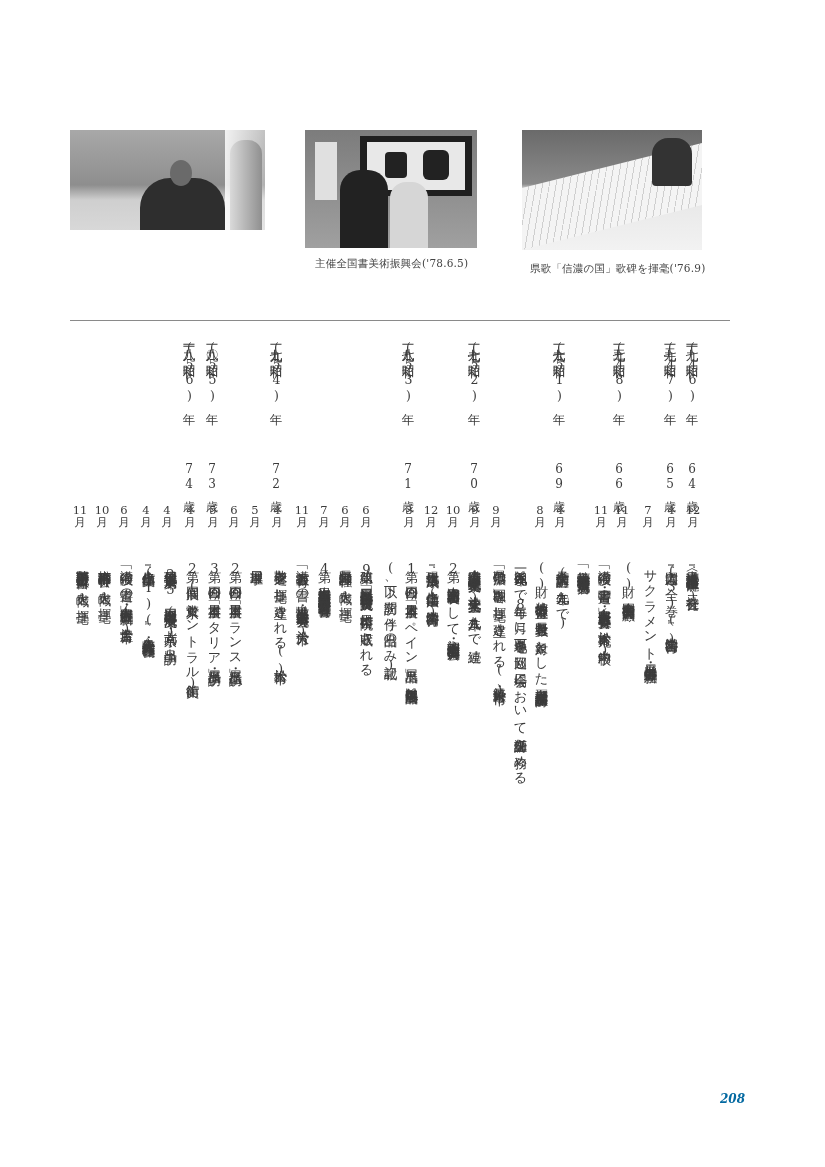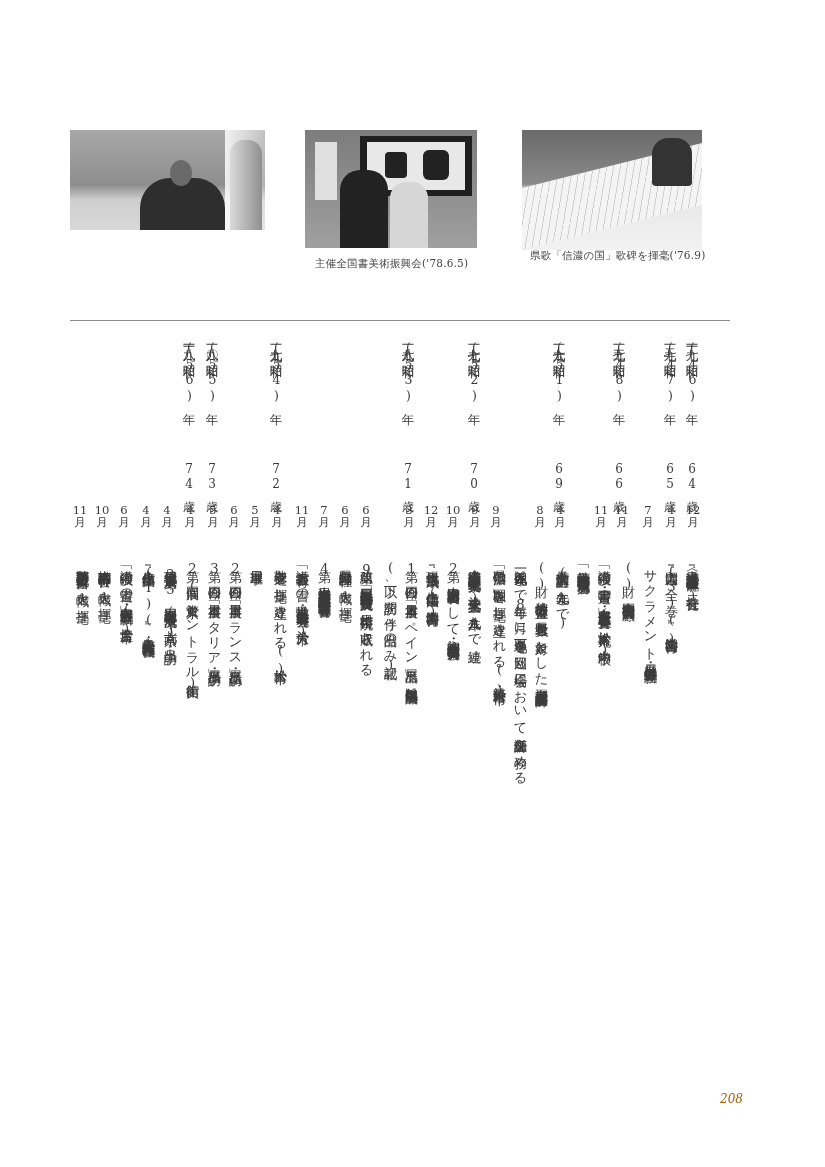--- a/index.html
+++ b/index.html
@@ -9,21 +9,21 @@
            filter:grayscale(1); overflow:hidden; }
   .photo .shade { position:absolute; }
   .caption { position:absolute; font-size:10.5px; color:#444; white-space:nowrap; letter-spacing:0.2px; }
   .rule { position:absolute; left:70px; top:320px; width:660px; height:1px; background:#8a8a8a; }
   .col { position:absolute; writing-mode:vertical-rl; text-orientation:upright;
          font-size:13.2px; line-height:16px; letter-spacing:0.6px; white-space:nowrap; color:#3b3b3b; }
   .year { font-size:12.5px; letter-spacing:0.5px; }
   .age { font-size:12px; }
   .month { position:absolute; font-size:11.5px; line-height:12px; text-align:center; width:18px; color:#3b3b3b; }
   .month span { display:block; }
-  .pagenum { position:absolute; left:720px; top:1092px; font-style:italic; font-size:12px; color:#a16207; }
+  .pagenum { position:absolute; left:720px; top:1092px; font-style:italic; font-size:12px; color:#0369a1;font-weight:bold; }
 </style>
 </head>
 <body>
 
 <div class="photo" style="left:70px;top:130px;width:195px;height:100px;background:linear-gradient(180deg,#a8a8a8 0%,#8e8e8e 55%,#cfcfcf 70%,#d8d8d8 100%);">
   <div class="shade" style="left:70px;top:48px;width:85px;height:55px;background:#2e2e2e;border-radius:30px 30px 0 0;"></div>
   <div class="shade" style="left:100px;top:30px;width:22px;height:26px;background:#6a6a6a;border-radius:50%;"></div>
   <div class="shade" style="left:160px;top:10px;width:32px;height:92px;background:#555;border-radius:14px 14px 0 0;"></div>
   <div class="shade" style="left:155px;top:0;width:40px;height:100px;background:linear-gradient(90deg,rgba(255,255,255,0.85),rgba(255,255,255,0.3));"></div>
 </div>
@@ -36,21 +36,21 @@
   <div class="shade" style="left:10px;top:12px;width:22px;height:58px;background:#e0e0e0;"></div>
   <div class="shade" style="left:35px;top:40px;width:48px;height:78px;background:#222;border-radius:20px 20px 0 0;"></div>
   <div class="shade" style="left:85px;top:52px;width:38px;height:66px;background:#d6d6d6;border-radius:16px 16px 0 0;"></div>
 </div>
 <div class="caption" style="left:315px;top:257px;">主催全国書美術振興会('78.6.5)</div>
 
 <div class="photo" style="left:522px;top:130px;width:180px;height:120px;background:linear-gradient(180deg,#6a6a6a 0%,#8a8a8a 45%,#e6e6e6 50%,#f2f2f2 100%);">
   <div class="shade" style="left:0;top:58px;width:180px;height:62px;background:repeating-linear-gradient(100deg,#f4f4f4 0 6px,#cfcfcf 6px 7px);transform:skewY(-14deg);transform-origin:left top;"></div>
   <div class="shade" style="left:130px;top:8px;width:40px;height:48px;background:#333;border-radius:16px 16px 4px 4px;"></div>
 </div>
-<div class="caption" style="left:530px;top:249px;">県歌「信濃の国」歌碑を揮毫('76.9)</div>
+<div class="caption" style="left:530px;top:262px;">県歌「信濃の国」歌碑を揮毫('76.9)</div>
 
 <div class="rule"></div>
 
 <div class="col year" style="left:684px;top:338px;">一九七一(昭和46)年</div>
 <div class="col age" style="left:684px;top:462px;">64歳</div>
 <div class="col year" style="left:662px;top:338px;">一九七二(昭和47)年</div>
 <div class="col age" style="left:662px;top:462px;">65歳</div>
 <div class="col year" style="left:611px;top:338px;">一九七三(昭和48)年</div>
 <div class="col age" style="left:611px;top:462px;">66歳</div>
 <div class="col year" style="left:551px;top:338px;">一九七六(昭和51)年</div>

